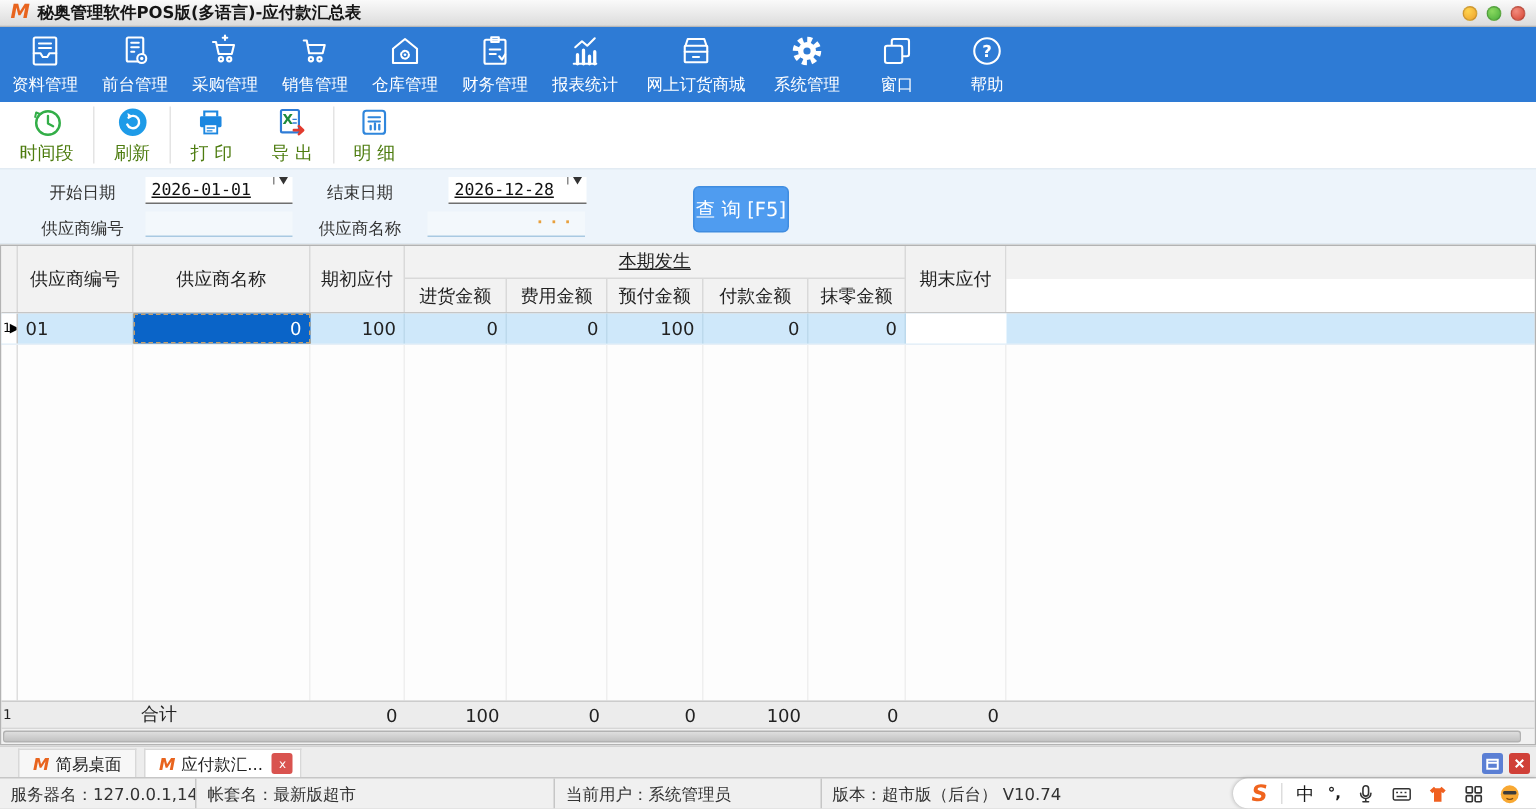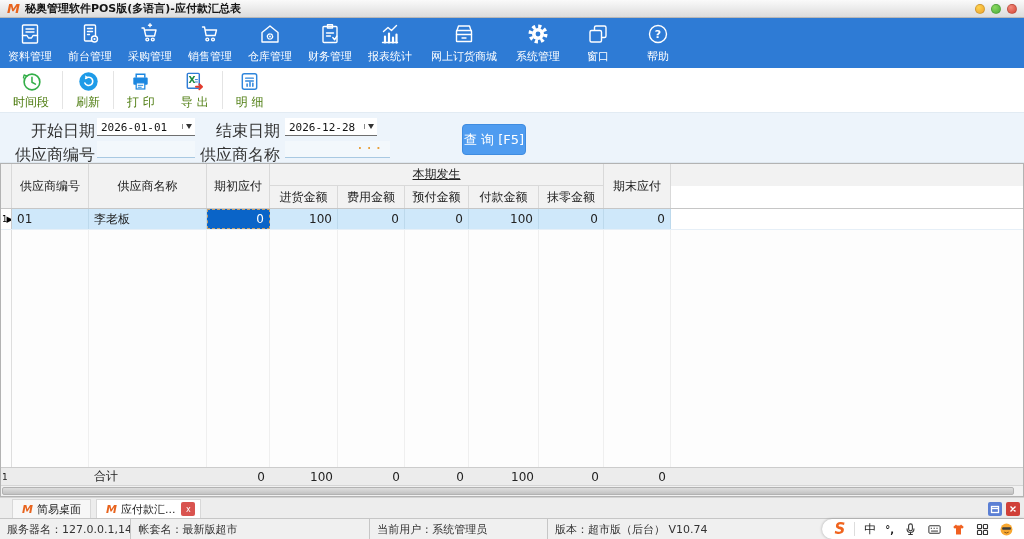--- a/index.html
+++ b/index.html
@@ -26,22 +26,22 @@
 
   
   .sub-toolbar{position:absolute;top:68px;left:0;right:0;height:44px;background:#fff;display:flex;align-items:center;}
   .st-item{display:flex;flex-direction:column;align-items:center;justify-content:center;gap:1px;padding:0 13px;height:100%;cursor:default;}
   .st-item svg{width:23px;height:23px;display:block;}
   .st-label{font-size:12px;color:#4d7c0f;white-space:nowrap;}
   .st-sep{width:1px;height:38px;background:#e4e4e4;}
 
   
   .filter-bar{position:absolute;top:112px;left:0;right:0;height:51px;background:#edf4fb;border-top:1px solid #e2ebf3;border-bottom:1px solid #dfe8f0;}
-  .f-label{position:absolute;font-size:16px;color:#333;text-align:right;width:80px;white-space:nowrap;}
-  .combo{position:absolute;height:18px;background:#fff;border-bottom:1px solid #6f6f6f;font-size:11px;display:flex;align-items:center;color:#111;}
+  .f-label{position:absolute;font-size:11px;color:#333;text-align:center;width:80px;white-space:nowrap;}
+  .combo{position:absolute;height:18px;background:#fff;border-bottom:1px solid #6f6f6f;font-size:11px;display:flex;align-items:flex-start;color:#111;text-decoration:underline;}
   .combo .val{flex:1;padding:2px 0 0 4px;font-family:"DejaVu Sans Mono","Liberation Mono",monospace;}
   .combo .arr{width:13px;border-left:1px solid #8a8a8a;display:flex;align-items:center;justify-content:center;}
   .tri{width:0;height:0;border-left:3.5px solid transparent;border-right:3.5px solid transparent;border-top:5px solid #333;}
   .uline{position:absolute;height:17px;background:#f3f8fc;border-bottom:1px solid #a9c9e2;font-size:11px;color:#333;padding-left:4px;}
   .dots{position:absolute;color:#e8a03c;font-weight:bold;font-size:10px;letter-spacing:1px;}
   .query-btn{position:absolute;left:462px;top:11px;width:64px;height:31px;background:#4f9cf0;border:1px solid #3f8ce0;border-radius:4px;color:#fff;font-size:13px;display:flex;align-items:center;justify-content:center;white-space:nowrap;cursor:default;}
 
   
   .grid{position:absolute;top:163px;left:0;right:0;bottom:42px;background:#fff;border:1px solid #b3b3b3;display:flex;flex-direction:column;font-size:12px;color:#222;}
   .cols{display:grid;grid-template-columns:11px 77px 118px 63px 68px 67px 64px 70px 65px 67px 1fr;}
@@ -259,21 +259,21 @@
 
   <div class="filter-bar">
     <span class="f-label" style="left:15px;top:8px;">开始日期</span>
     <div class="combo" style="left:97px;top:5px;width:98px;">
       <span class="val">2026-01-01</span>
       <span class="arr">
           <span class="tri"></span>
         </span>
     </div>
     <span class="f-label" style="left:200px;top:8px;">结束日期</span>
-    <div class="combo" style="left:285px;top:5px;width:92px;">
+    <div class="combo" style="left:299px;top:5px;width:92px;">
       <span class="val">2026-12-28</span>
       <span class="arr">
           <span class="tri"></span>
         </span>
     </div>
     <span class="f-label" style="left:15px;top:32px;">供应商编号</span>
     <div class="uline" style="left:97px;top:28px;width:98px;"></div>
     <span class="f-label" style="left:200px;top:32px;">供应商名称</span>
     <div class="uline" style="left:285px;top:28px;width:105px;"></div>
     <span class="dots" style="left:358px;top:30px;">· · ·</span>
@@ -297,21 +297,20 @@
       <div class="th h-fill1"></div>
       <div class="th h-fill2"></div>
     </div>
 
     <div class="cols grow">
       <div class="td rowmark">
           <span>1</span>
           <span>▶</span>
         </div>
       <div class="td">01</div>
-      <div class="td">李老板</div>
       <div class="td sel">0</div>
       <div class="td num">100</div>
       <div class="td num">0</div>
       <div class="td num">0</div>
       <div class="td num">100</div>
       <div class="td num">0</div>
       <div class="td num">0</div>
       <div class="td fill"></div>
     </div>
 

